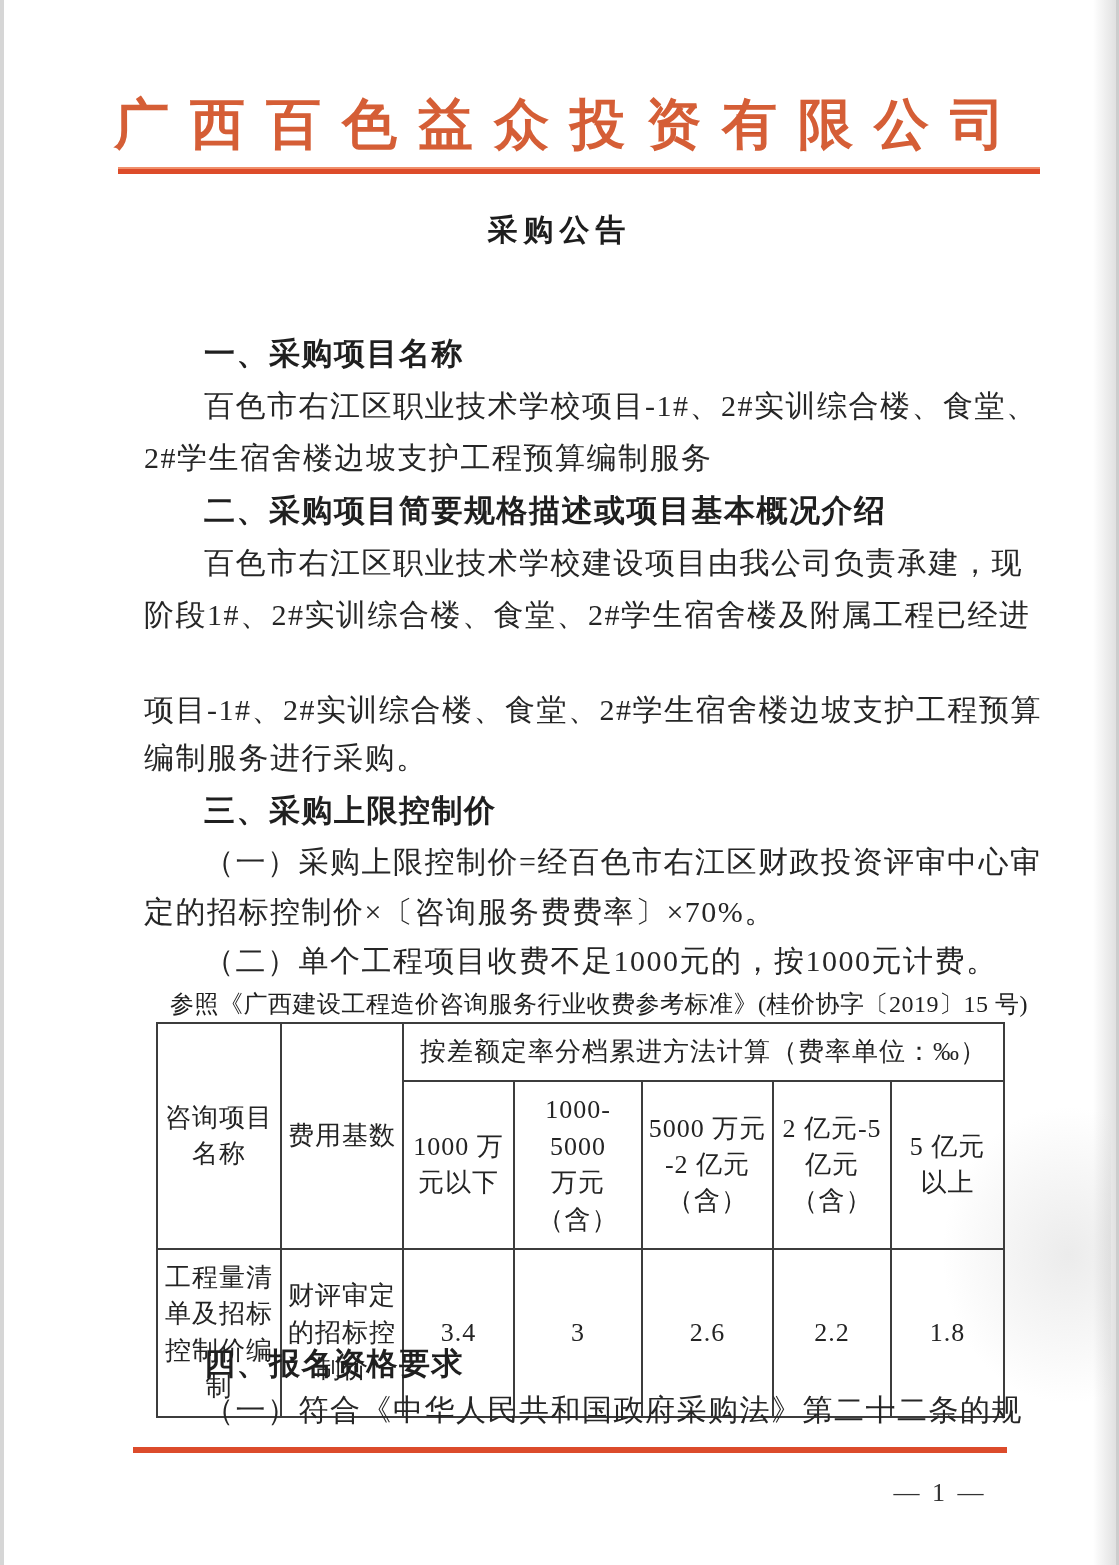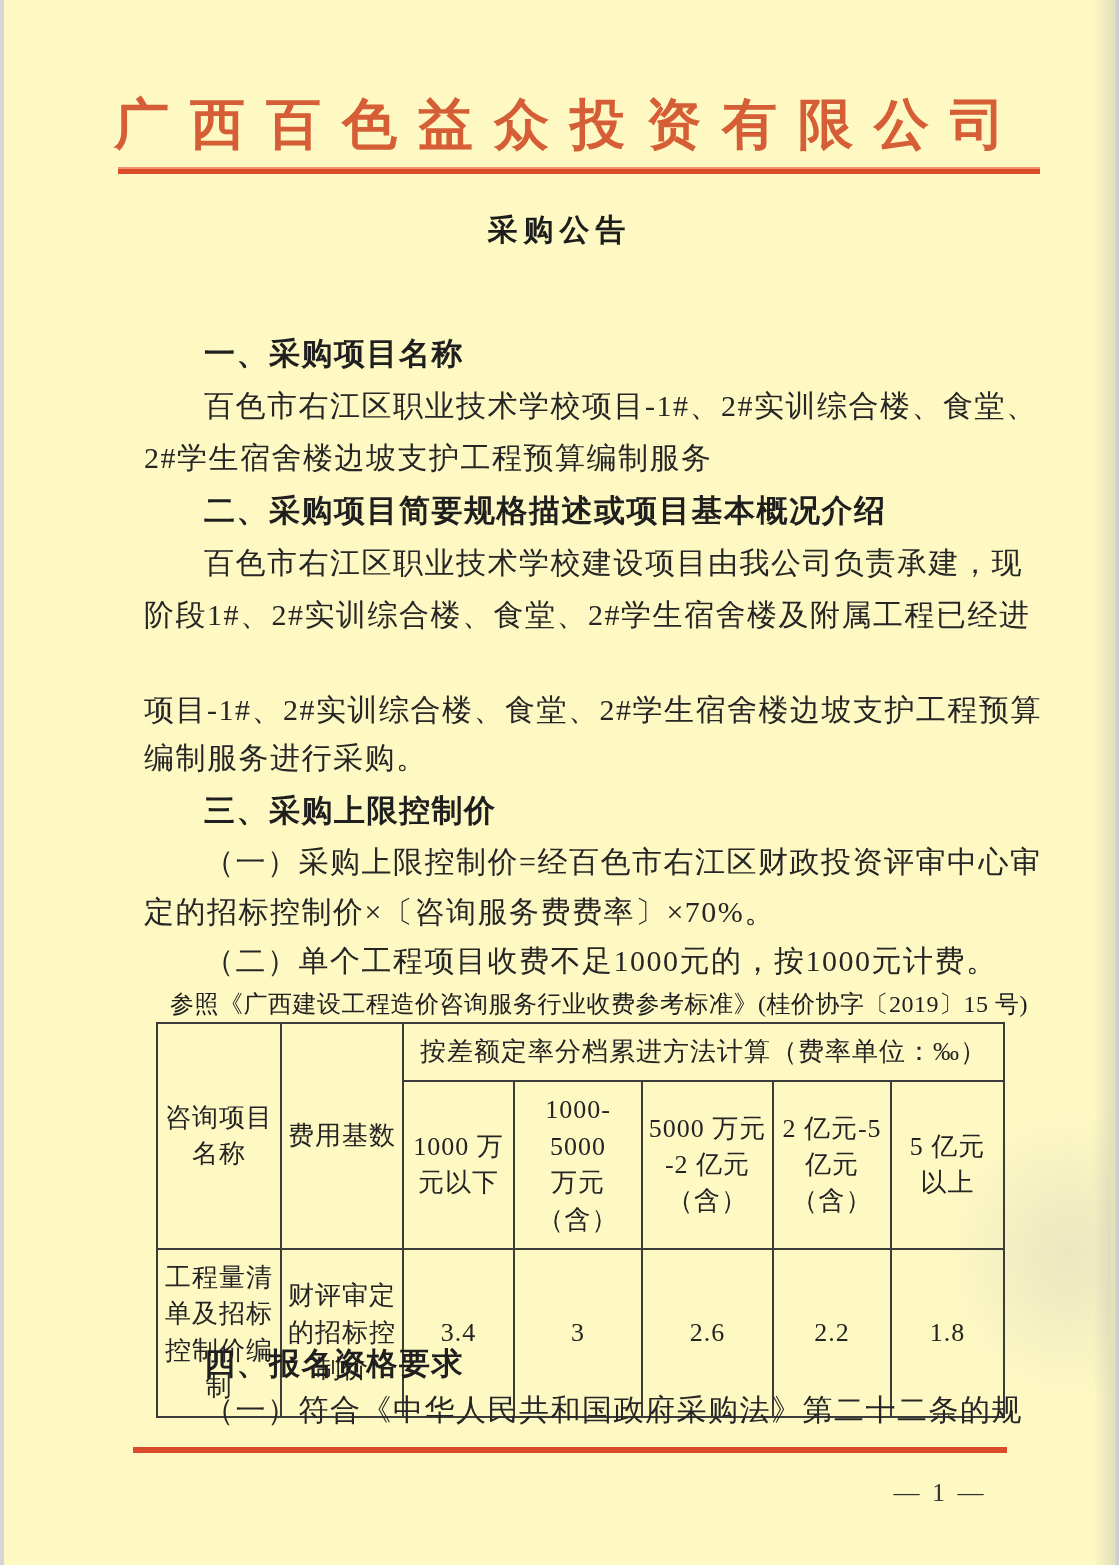--- a/index.html
+++ b/index.html
@@ -1,18 +1,18 @@
 <!DOCTYPE html>
 <html><head>
 <meta charset="utf-8">
 <style>
   html,body{margin:0;padding:0;background:#e9e9e9;}
   .page{
     position:relative;width:1119px;height:1565px;margin:0 auto;
-    background:#fef9c3;overflow:hidden;
+    background:#ffffff;overflow:hidden;
     font-family:"Liberation Serif",serif;color:#262626;
   }
   .edge-left{position:absolute;left:0;top:0;width:4px;height:100%;background:#d6d6d6;}
   .edge-right{position:absolute;right:0;top:0;width:26px;height:100%;
     background:linear-gradient(to right, rgba(185,185,185,0), rgba(165,165,165,0.38));}
   .edge-right-line{position:absolute;right:0;top:0;width:3px;height:100%;background:#cdcdcd;}
   .corner-shadow{position:absolute;right:8px;bottom:160px;width:170px;height:300px;
     background:radial-gradient(ellipse at 75% 50%, rgba(185,185,185,0.28), rgba(185,185,185,0) 70%);}
   .company{
     position:absolute;top:88px;left:0;width:100%;text-align:center;

